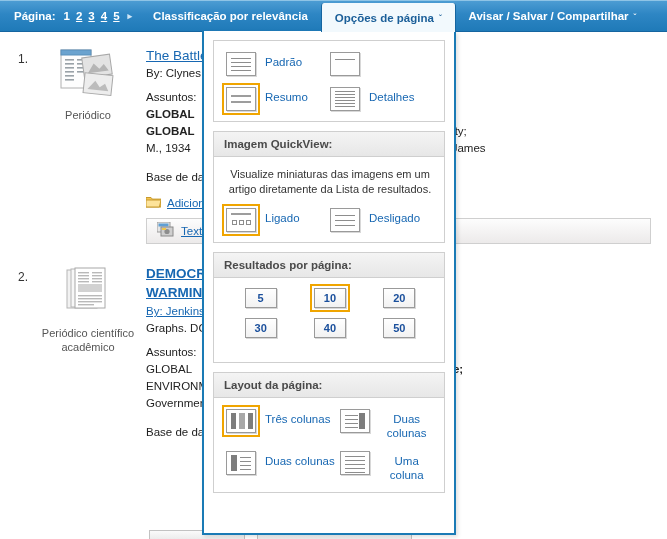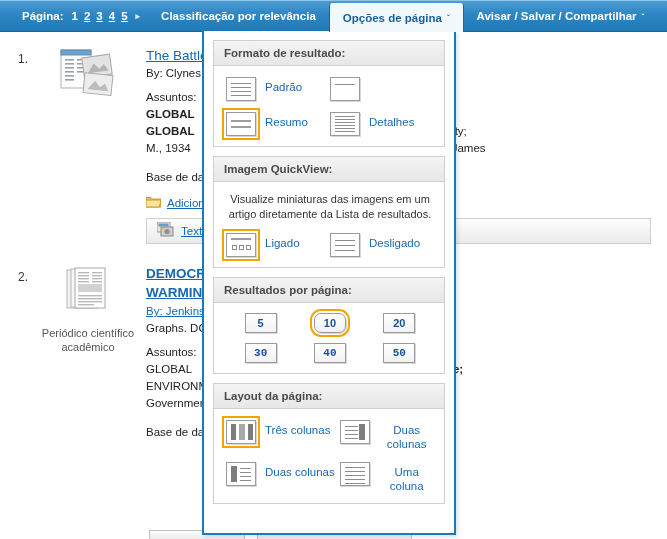--- a/index.html
+++ b/index.html
@@ -29,21 +29,20 @@
   }
   .tabbar-inner {
     position: relative; height: 32px;
     display: flex; align-items: stretch;
   }
   .pagenav {
     display: flex; align-items: center;
     padding: 0 8px 0 14px;
     color: #ffffff; font-size: 11.5px; font-weight: bold;
     white-space: nowrap;
-    margin-left: 8px;
   }
   .pagenav .lbl { margin-right: 5px; }
   .pagenav a {
     color: #ffffff; text-decoration: underline;
     margin: 0 3px; font-weight: bold;
   }
   .pagenav .cur {
     color: #ffffff; text-decoration: none; margin: 0 3px; font-weight: bold;
   }
   .pagenav .arrow { margin-left: 5px; font-size: 9px; color: #cfe6f6; }
@@ -167,31 +166,31 @@
     margin-left: 9px; padding-top: 4px; max-width: 74px;
   }
 
   
   .ln { position:absolute; left:4px; right:4px; height:1px; background:#8d8d8d; }
   .ln2 { height:2px; background:#9d9d9d; }
 
   
   .num-grid { display:flex; flex-wrap:wrap; }
   .numcell { width:33.33%; display:flex; justify-content:center; margin-bottom:10px; }
-  .numcell.lastrow { margin-bottom:0;font-family:Liberation Mono, monospace; }
+  .numcell.lastrow { margin-bottom:14px; }
   .numbtn {
     width: 32px; height: 20px;
     border: 1px solid #9a9a9a;
     background: linear-gradient(to bottom,#ffffff,#f2f2f2);
     box-shadow: 1px 1px 0 #d8d8d8;
     color: #1a4f9c; font-weight: bold; font-size: 11px;
     display:flex; align-items:center; justify-content:center;
     cursor: default;
   }
-  .numcell.sel .numbtn { outline: 2px solid #f0a500; outline-offset: 2px; border-radius: 7px; }
+  .numcell.sel .numbtn { outline: 2px solid #f0a500; outline-offset: 2px; }
 
   .qv-desc { font-size: 11px; color:#333; line-height:15px; margin-bottom: 10px; }
 
   
   .col-ico { position:absolute; top:3px; bottom:3px; background:#8d8d8d; }
 </style>
 </head>
 <body>
 
 <div id="root">
@@ -250,20 +249,21 @@
             <g transform="rotate(-8 40 18)">
               <rect x="26" y="8" width="28" height="20" fill="#e3e3e3" stroke="#a8a8a8"></rect>
               <polygon points="30,24 37,15 42,21 47,17 51,24" fill="#b5b5b5"></polygon>
             </g>
             <g transform="rotate(6 40 36)">
               <rect x="27" y="26" width="28" height="20" fill="#ededed" stroke="#a8a8a8"></rect>
               <polygon points="31,42 38,33 43,39 48,35 52,42" fill="#bcbcbc"></polygon>
             </g>
           </svg>
         </span>
+        <div class="res-type">Periódico</div>
       </div>
       <div class="res-body">
         <a href="#" class="res-title plain">The Battle</a>
         <div class="res-line">
           <span>By: Clynes,</span>
           <span style="margin-left:72px">Issue 1, p36-80. 9p.</span>
         </div>
         <div class="res-line" style="margin-top:7px">
           <span>Assuntos:</span>
         </div>
@@ -383,21 +383,20 @@
     <div class="bottom-buttons">
       <div class="bb" style="left:149px; width:96px;"></div>
       <div class="bb" style="left:257px; width:155px;"></div>
     </div>
   </div>
 
   <div class="panel">
     <div class="panel-pad">
 
       <div class="section">
-        <div class="section-hd">Formato de resultado:</div>
         <div class="section-bd">
           <div class="opt-grid">
 
             <div class="opt">
               <span class="ibox">
                 <i class="ln" style="top:5px"></i>
                   <i class="ln" style="top:9px"></i>
                 <i class="ln" style="top:13px"></i>
                   <i class="ln" style="top:17px"></i>
               </span>

